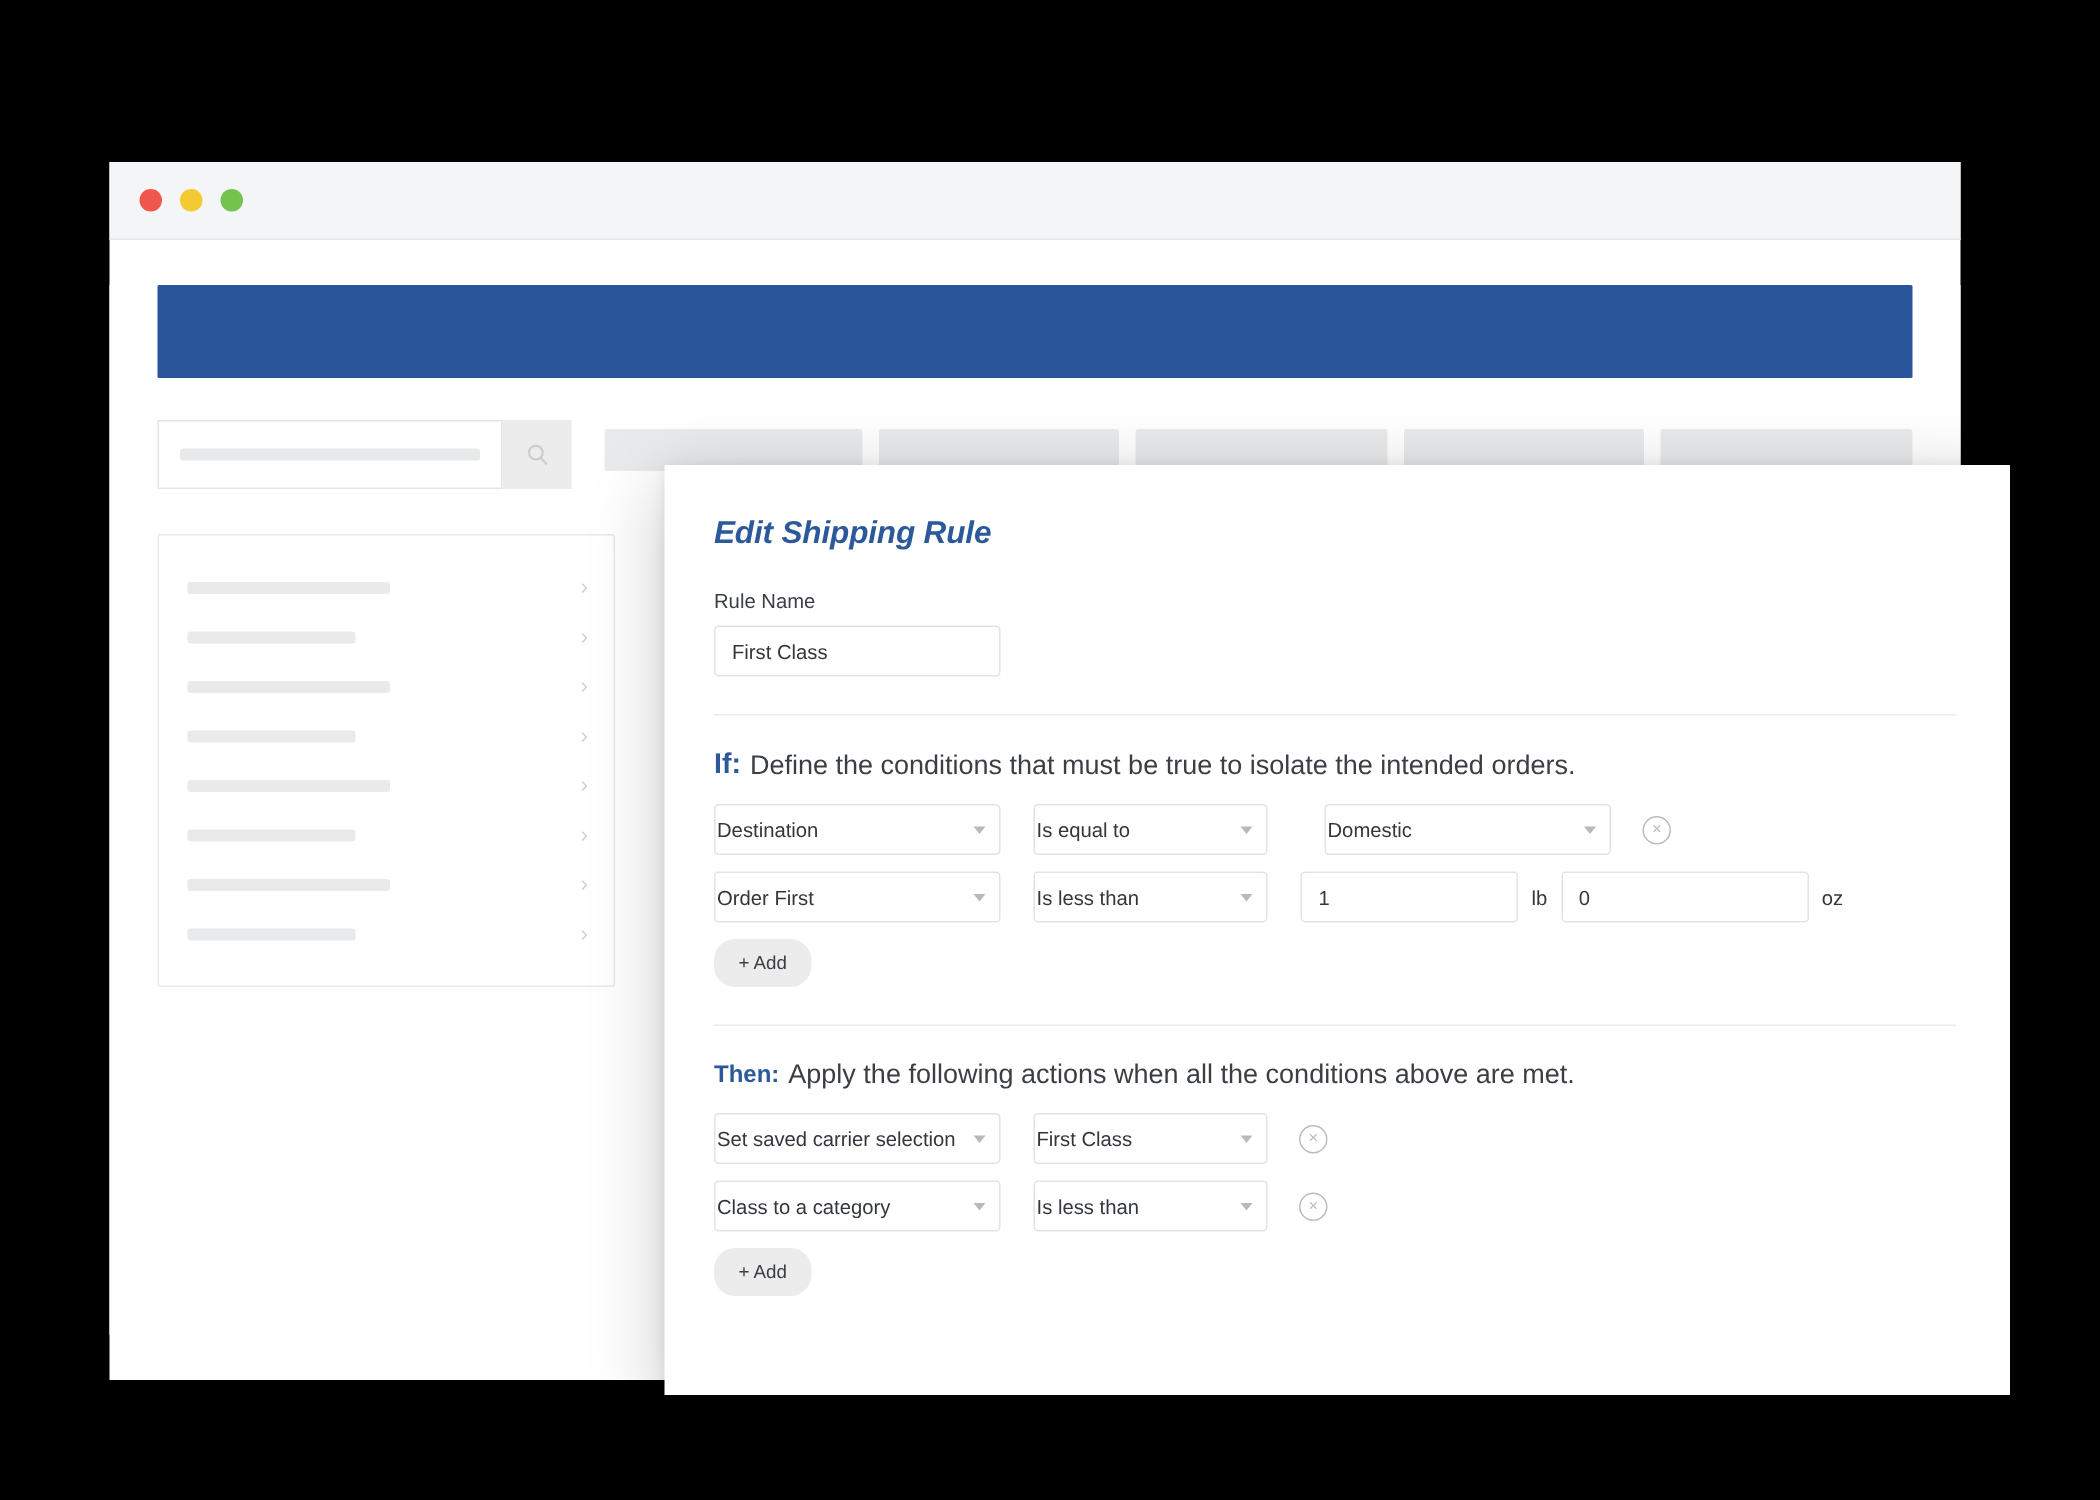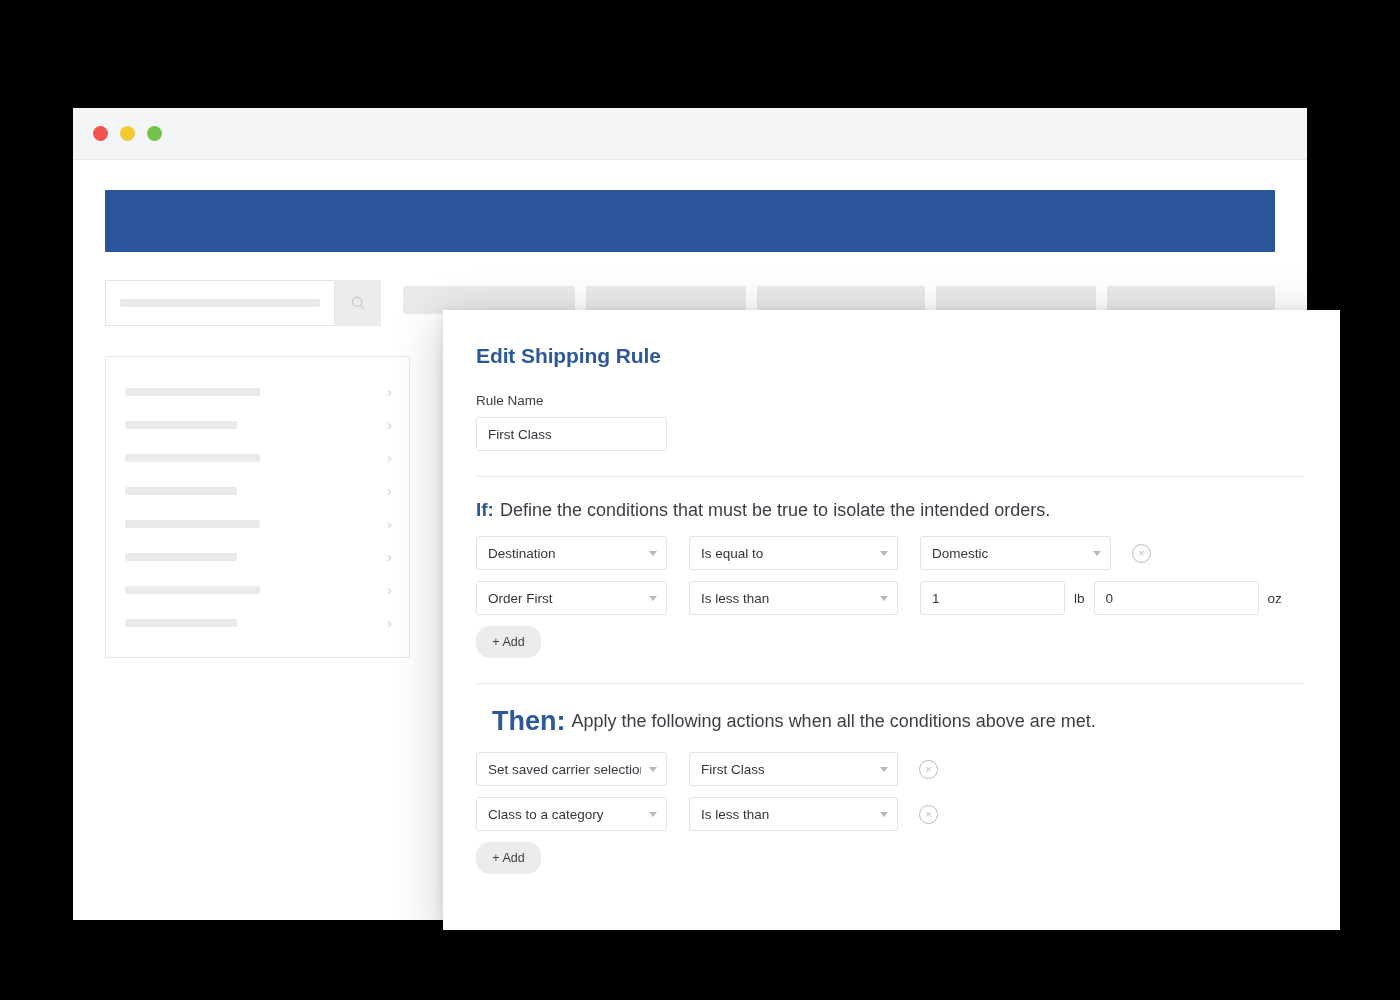--- a/index.html
+++ b/index.html
@@ -72,55 +72,55 @@
   .dialog {
     position: absolute; left: 443px; top: 310px;
     width: 897px; height: 620px;
     background: #ffffff;
     box-shadow: 0 12px 48px rgba(0,0,0,0.22), 0 2px 10px rgba(0,0,0,0.10);
     padding: 34px 36px 0 33px;
     overflow: hidden;
   }
   .dlg-title {
     color: #2c5999; font-size: 21px; font-weight: bold;
-    letter-spacing: -0.1px; margin-bottom: 25px;
+    letter-spacing: -0.1px; margin-bottom: 25px; font-style: italic;
   }
   .field-label { font-size: 13.5px; color: #3b3f45; margin-bottom: 9px; }
 
   .txtfield {
     height: 34px; border: 1px solid #e1e3e5; border-radius: 3px;
     background: #fff; display: flex; align-items: center;
     padding: 0 11px; font-size: 13.5px; color: #33373d;
   }
   #rule-name-field { width: 191px; }
 
   .divider { height: 1px; background: #eaebec; margin: 25px 0 22px 0; }
 
   .section-head { display: flex; align-items: center; margin-bottom: 15px; }
   .kw { color: #2c5999; font-weight: bold; margin-right: 6px; }
   .kw.if   { font-size: 19px; }
-  .kw.then { font-size: 27px; margin-left: 16px; }
+  .kw.then { font-size: 16px; }
   .section-desc { font-size: 18px; color: #3b3f45; }
 
   .rule-row { display: flex; align-items: center; margin-bottom: 11px; }
 
   .selbox {
     height: 34px; border: 1px solid #e1e3e5; border-radius: 3px;
     background: #fff; display: flex; align-items: center;
-    padding: 0 9px 0 11px; font-size: 13.5px; color: #33373d;
+    padding: 0 9px 0 1px; font-size: 13.5px; color: #33373d;
   }
   .selbox .sel-text { flex: 1; white-space: nowrap; overflow: hidden; }
   .caret {
     width: 0; height: 0; margin-left: 8px;
     border-left: 4.5px solid transparent; border-right: 4.5px solid transparent;
     border-top: 5.5px solid #b7babd;
   }
   .w-field  { width: 191px; }
-  .w-op     { width: 209px; flex: none; }
-  .w-val    { width: 191px; }
+  .w-op     { width: 156px; flex: none; }
+  .w-val    { width: 191px; margin-left: 16px; }
   .gap      { width: 22px; }
   .unit { font-size: 13.5px; color: #33373d; margin: 0 9px 0 9px; }
 
   .remove-btn {
     width: 19px; height: 19px; border-radius: 50%;
     border: 1.4px solid #b9bcbf; color: #b9bcbf;
     display: flex; align-items: center; justify-content: center;
     font-size: 11px; line-height: 1; margin-left: 21px; flex: none;
   }
   .add-btn {

